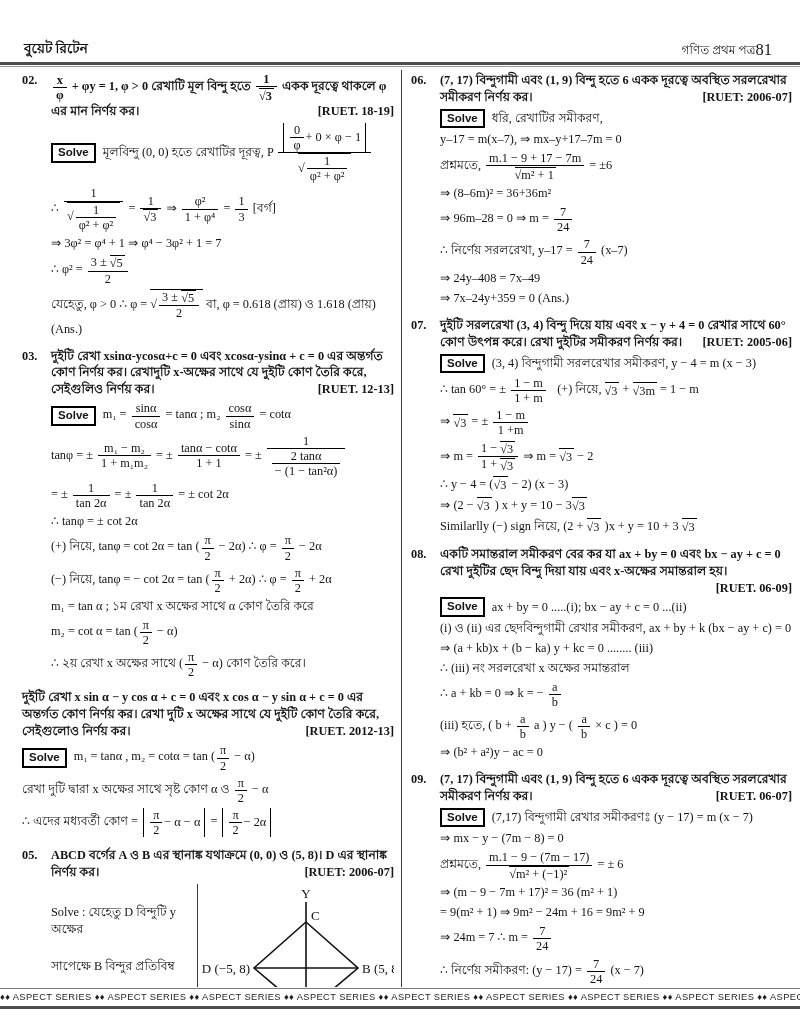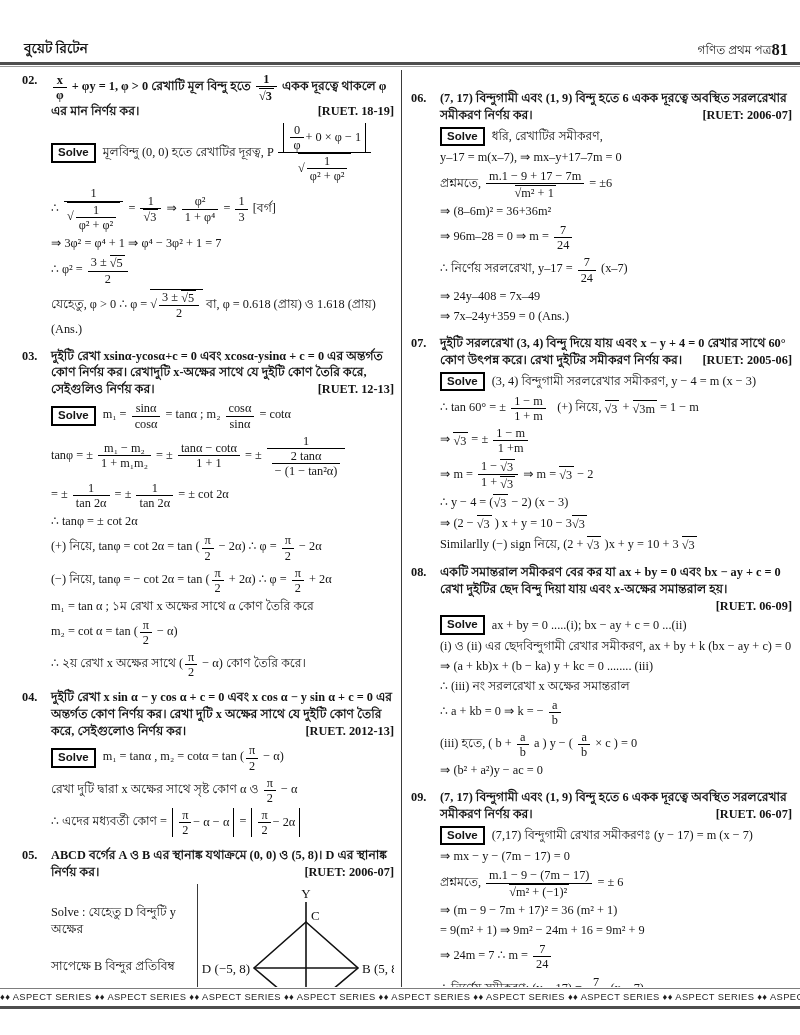--- a/index.html
+++ b/index.html
@@ -1,31 +1,31 @@
 <!DOCTYPE html>
 <html><head>
 <meta charset="utf-8">
 <style>
   html,body{margin:0;padding:0;background:#fff;}
   body{width:800px;height:1035px;color:#141414;font-family:"Liberation Serif",serif;font-size:12.3px;line-height:1.38;}
   .page{position:relative;width:800px;height:1035px;overflow:hidden;background:#fff;}
 
   
-  .hdr{position:absolute;top:40px;left:24px;right:12px;display:flex;align-items:flex-end;}
+  .hdr{position:absolute;top:40px;left:24px;right:28px;display:flex;align-items:flex-end;}
   .hdr-left{font-weight:700;font-size:13.5px;}
   .hdr-center{flex:1;text-align:right;font-size:12px;}
-  .hdr-page{font-weight:700;font-size:16.5px;line-height:1;}
+  .hdr-page{font-weight:400;font-size:16.5px;line-height:1;}
   .hdr-rule{position:absolute;top:62px;left:0;right:0;}
   .hr1{height:3px;background:#4e4e4e;}
   .hr2{height:1px;background:#9a9a9a;margin-top:1px;}
 
   
   .cols{position:absolute;top:70px;left:12px;right:8px;bottom:48px;display:flex;overflow:hidden;}
   .colL{width:50%;box-sizing:border-box;padding:2px 7px 0 10px;border-right:1px solid #3a3a3a;}
-  .colR{width:50%;box-sizing:border-box;padding:2px 0 17px 9px;margin-top:18px;}
+  .colR{width:50%;box-sizing:border-box;padding:2px 0 17px 9px;}
 
   .prob{margin-bottom:7px;}
   .phead{display:flex;}
   .pnum{flex:none;width:29px;font-weight:700;}
   .pbody{flex:1;min-width:0;}
   .stmt{font-weight:700;}
   .ref{float:right;font-weight:700;}
   .sol{margin-top:3px;clear:both;}
   .ln{margin:3px 0;}
   .ln.first{display:flex;align-items:center;gap:7px;}
@@ -189,21 +189,20 @@
                     <n>π</n>
                     <d>2</d>
                   </f> − α) কোণ তৈরি করে।</div>
             </div>
           </div>
         </div>
       </div>
 
       <div class="prob">
         <div class="phead">
-          <span class="pnum">04.</span>
           <div class="pbody">
             <span class="stmt">দুইটি রেখা x sin α − y cos α + c = 0 এবং x cos α − y sin α + c = 0 এর অন্তর্গত কোণ নির্ণয় কর। রেখা দুটি x অক্ষের সাথে যে দুইটি কোণ তৈরি করে, সেইগুলোও নির্ণয় কর।</span>
             <span class="ref">[RUET. 2012-13]</span>
             <div class="sol">
               <div class="ln first">
                   <span class="solvebox">Solve</span>
                   <span class="lnc">m₁ = tanα , m₂ = cotα = tan (<f>
                       <n>π</n>
                       <d>2</d>
                     </f> − α)</span>
@@ -357,21 +356,21 @@
         <div class="phead">
           <span class="pnum">09.</span>
           <div class="pbody">
             <span class="stmt">(7, 17) বিন্দুগামী এবং (1, 9) বিন্দু হতে 6 একক দূরত্বে অবস্থিত সরলরেখার সমীকরণ নির্ণয় কর।</span>
             <span class="ref">[RUET. 06-07]</span>
             <div class="sol">
               <div class="ln first">
                   <span class="solvebox">Solve</span>
                   <span class="lnc">(7,17) বিন্দুগামী রেখার সমীকরণঃ (y − 17) = m (x − 7)</span>
                 </div>
-              <div class="ln">⇒ mx − y − (7m − 17) = 0</div>
+              <div class="ln">⇒ mx − y − (7m − 8) = 0</div>
               <div class="ln">প্রশ্নমতে, <f>
                     <n>m.1 − 9 − (7m − 17)</n>
                     <d><r>m² + (−1)²</r></d>
                   </f> = ± 6</div>
               <div class="ln">⇒ (m − 9 − 7m + 17)² = 36 (m² + 1)</div>
               <div class="ln">= 9(m² + 1) ⇒ 9m² − 24m + 16 = 9m² + 9</div>
               <div class="ln">⇒ 24m = 7 ∴ m = <f>
                     <n>7</n>
                     <d>24</d>
                   </f></div>

